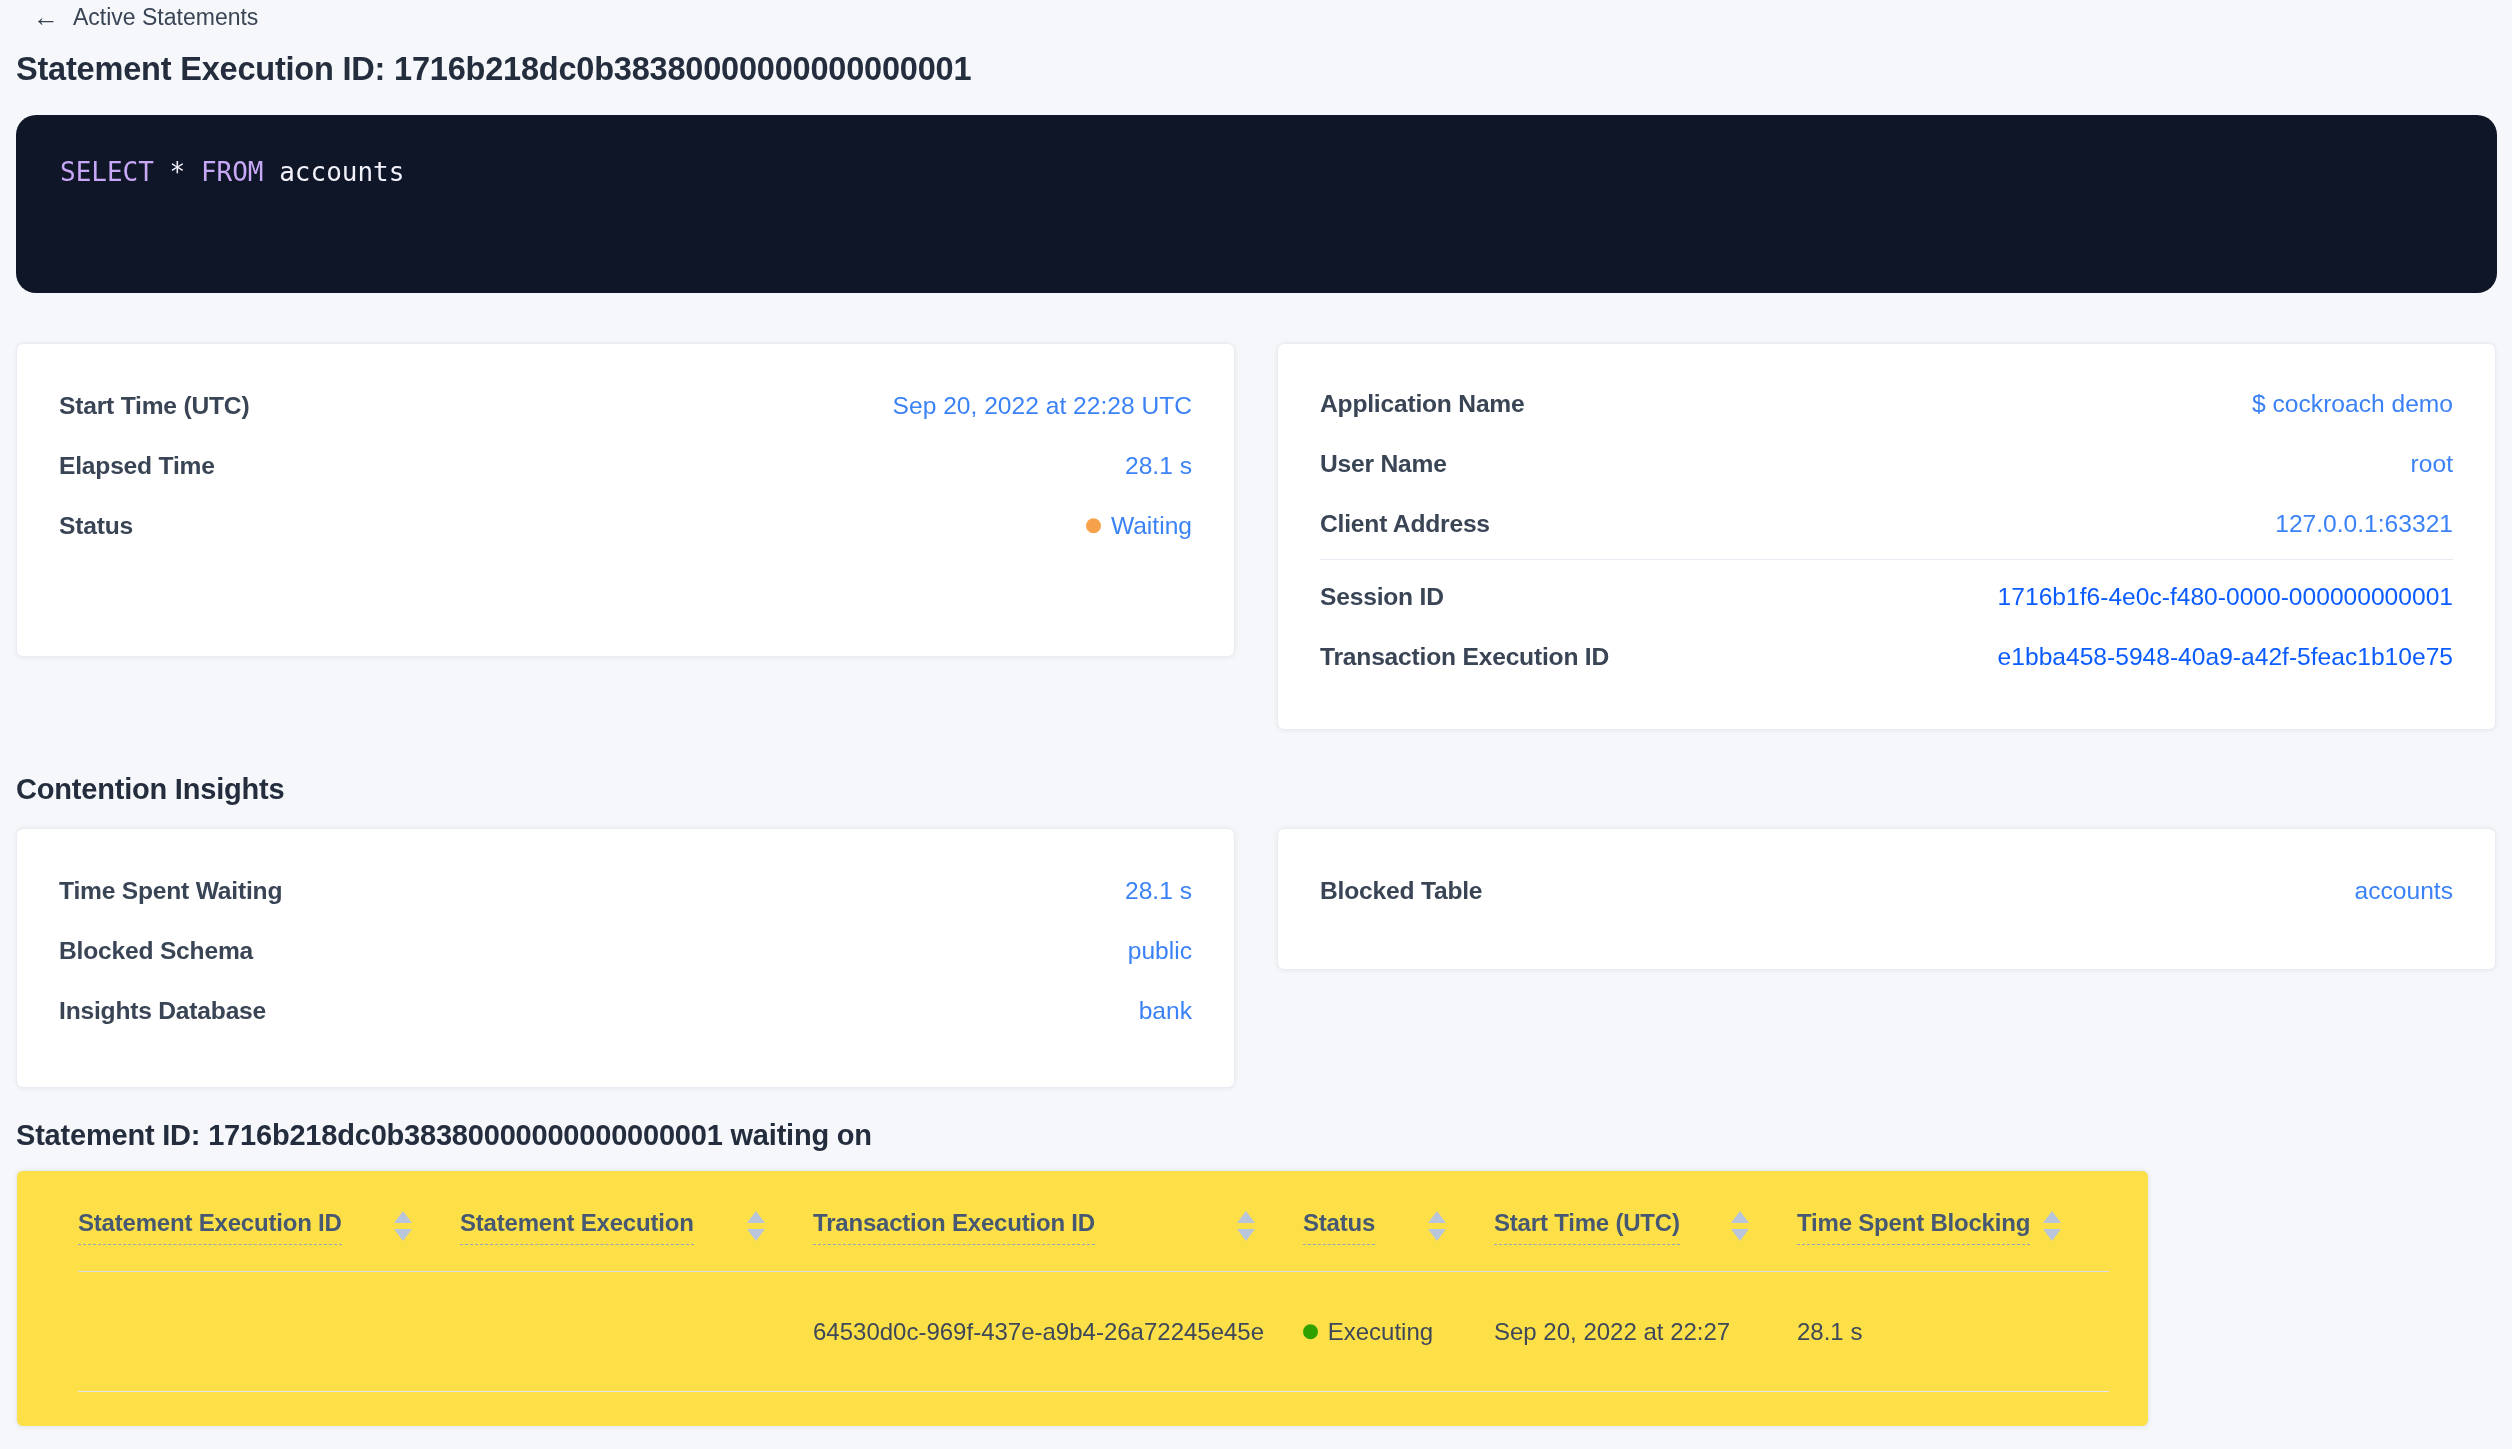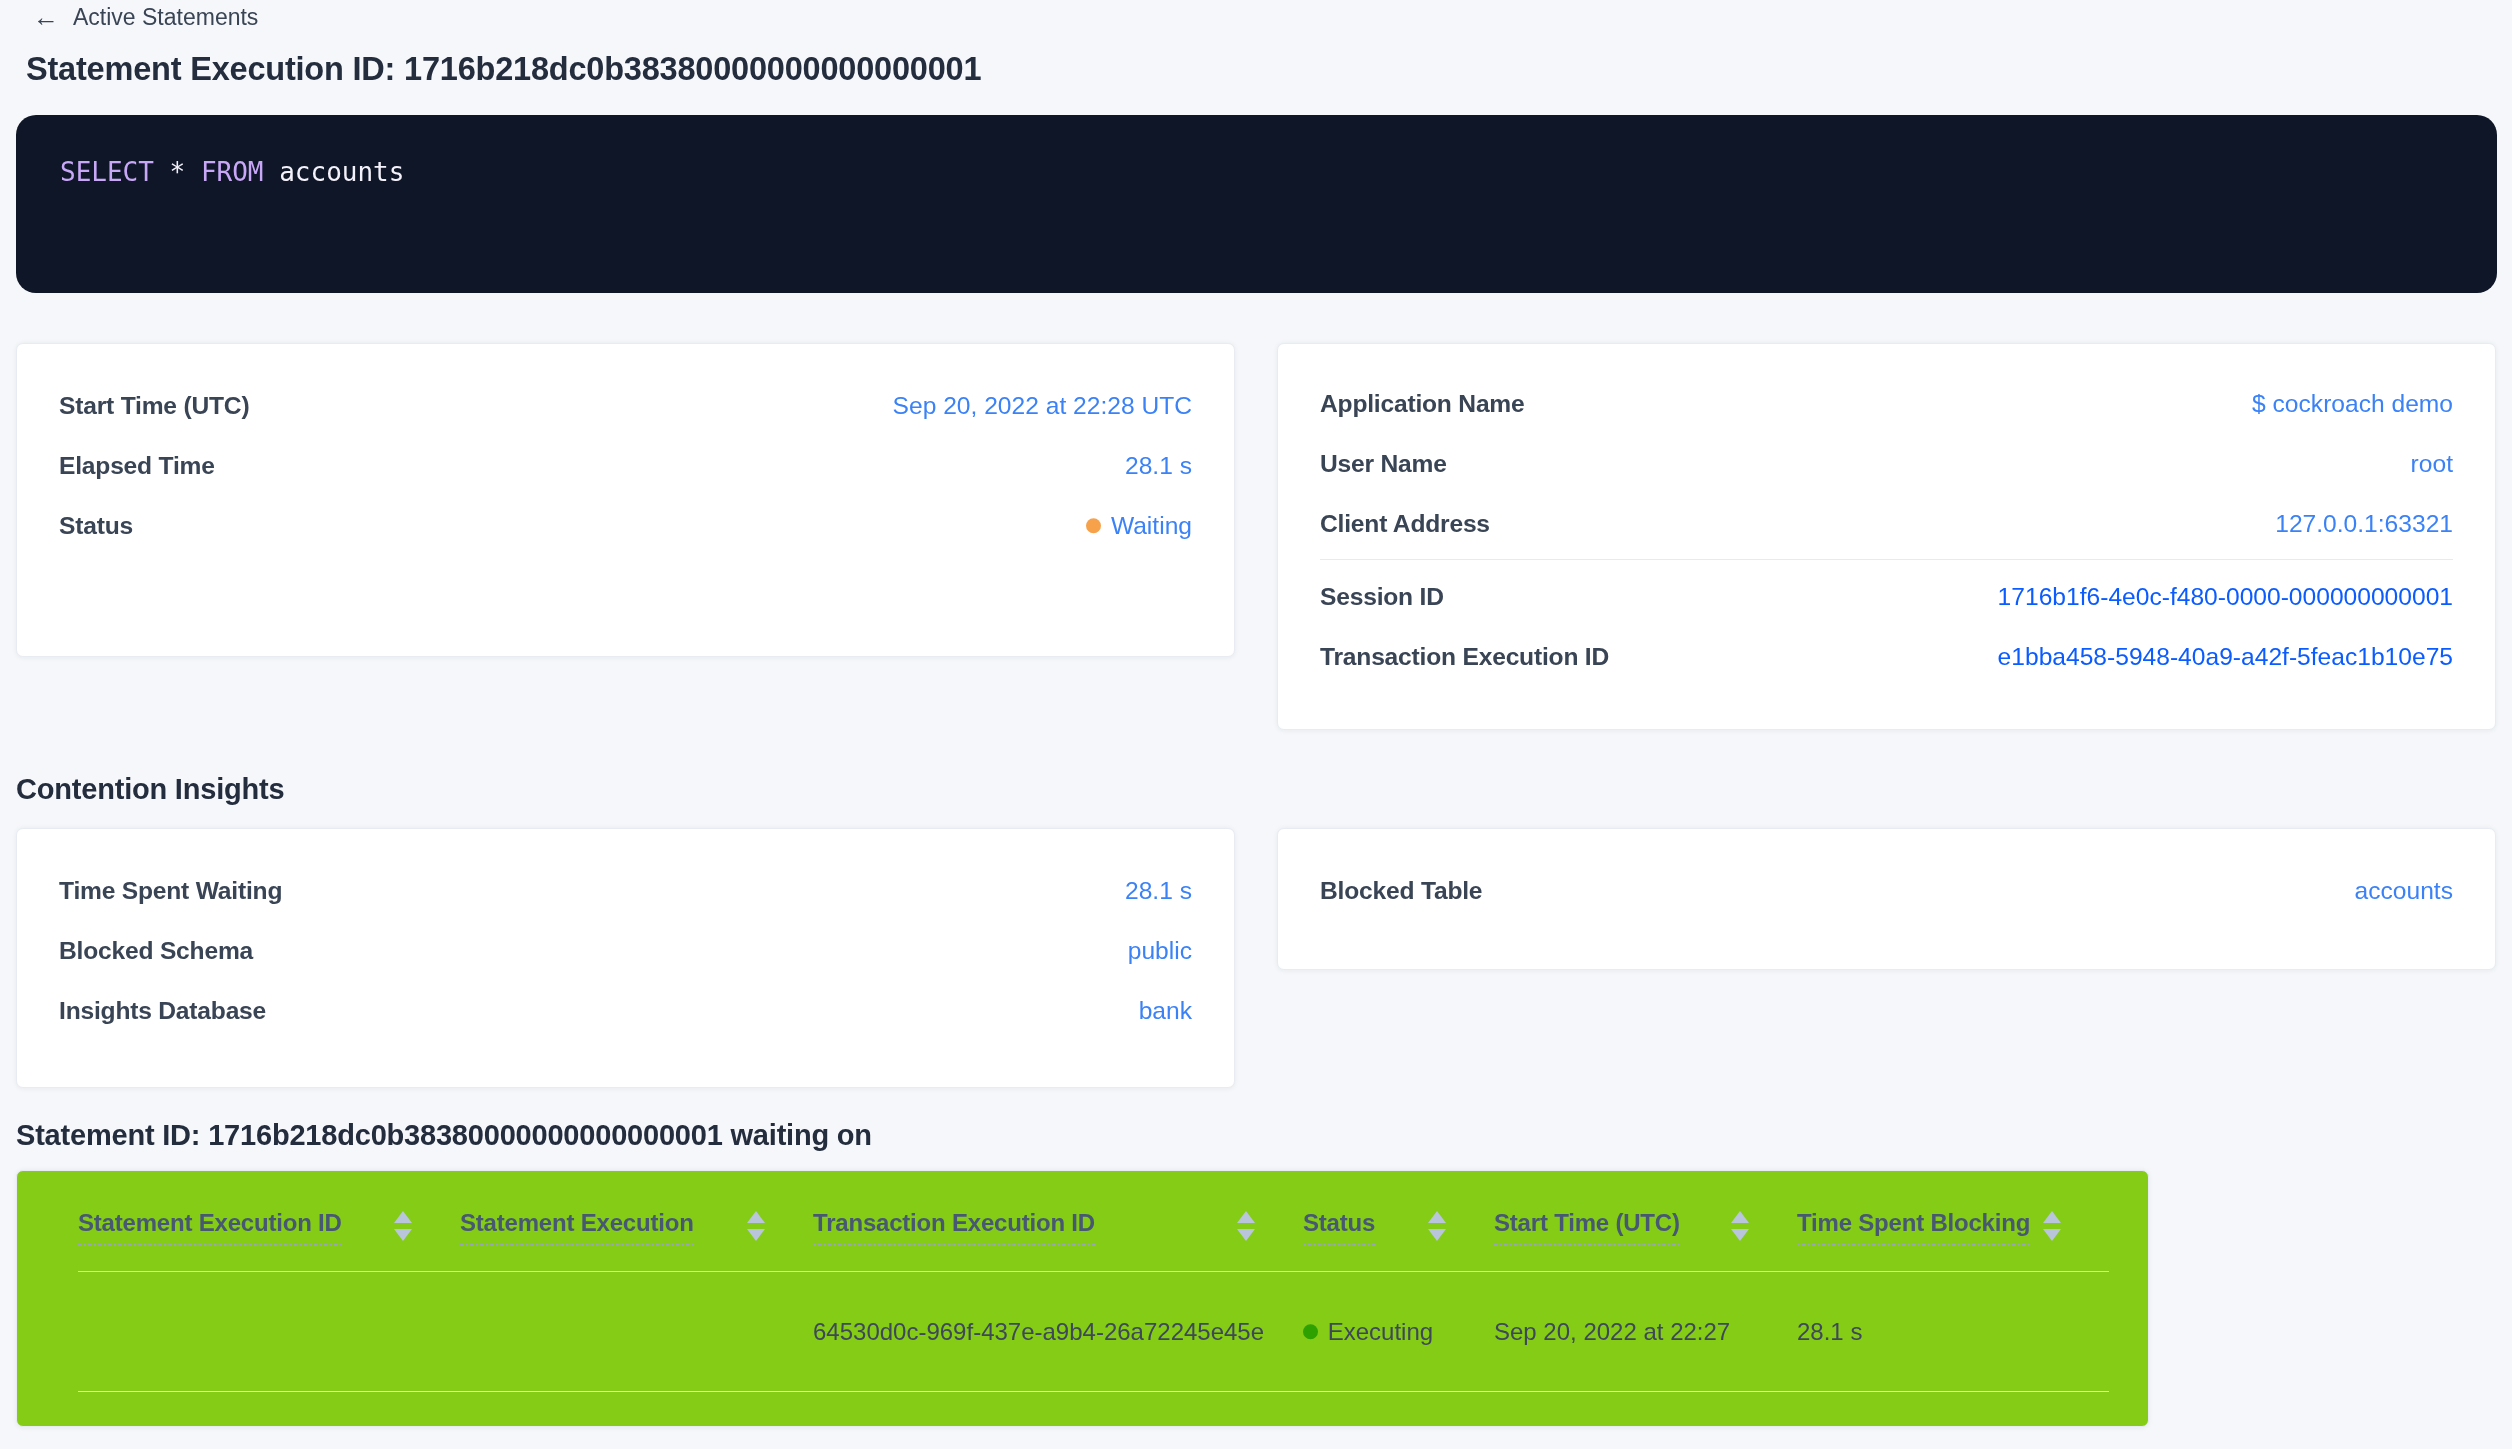--- a/index.html
+++ b/index.html
@@ -19,21 +19,20 @@
     display: flex; align-items: center; gap: 14px;
     font-size: 23px; color: #394455; cursor: pointer;
   }
   .back-arrow { font-size: 26px; line-height: 26px; color: #394455; }
 
   
   .page-title {
     position: absolute; left: 16px; top: 51px;
     font-size: 32.5px; font-weight: 700; color: #242d3d;
     letter-spacing: -0.2px;
-    margin-left: 10px;
   }
 
   
   .sql-box {
     position: absolute; left: 16px; top: 115px;
     width: 2481px; height: 178px;
     background: #0e1627; border-radius: 20px;
     padding: 40px 44px;
   }
   .sql-code {
@@ -80,21 +79,21 @@
     position: absolute; left: 16px;
     font-size: 29px; font-weight: 700; color: #242d3d; letter-spacing: -0.2px;
   }
   .hd-contention { top: 773px; }
   .hd-waiting    { top: 1119px; }
 
   
   .table-card {
     position: absolute; left: 16px; top: 1170px;
     width: 2133px; height: 257px;
-    background: #84cc16; border: 0.9px solid #e8ecf2; border-radius: 7px;
+    background: #fde047; border: 0.9px solid #e8ecf2; border-radius: 7px;
     box-shadow: 0 0.9px 5.3px rgba(33,43,67,0.06);
     padding: 0 39px 0 61px; overflow: hidden;
   }
   table { width: 100%; border-collapse: collapse; table-layout: fixed; }
   col.c1 { width: 382px; } col.c2 { width: 353px; } col.c3 { width: 490px; }
   col.c4 { width: 191px; } col.c5 { width: 303px; } col.c6 { width: auto; }
   th {
     position: relative; text-align: left; vertical-align: top;
     padding: 39px 0 26px 0; border-bottom: 1.8px solid #d8dee9;
     cursor: pointer;

